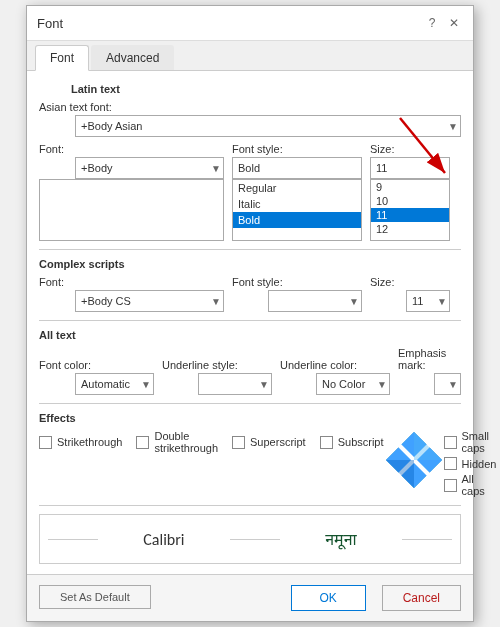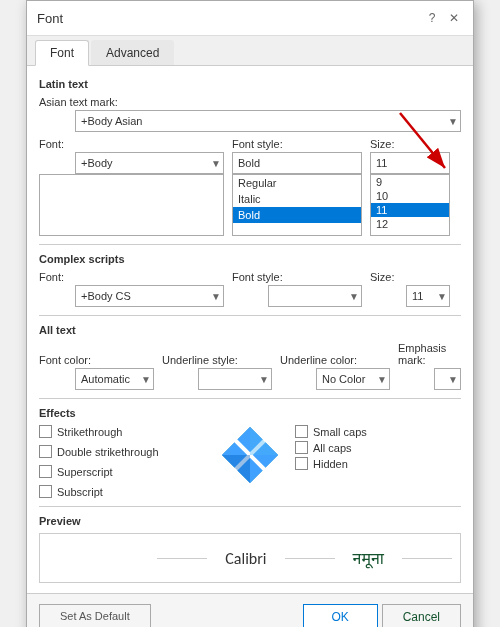--- a/index.html
+++ b/index.html
@@ -86,21 +86,21 @@
       flex: 1;
     }
 
     .section-label {
       font-size: 11px;
       font-weight: 600;
       color: #333;
       margin-bottom: 6px;
       margin-top: 8px;
     }
-    .section-label:first-child { margin-top: 2px; }
+    .section-label:first-child { margin-top: 2px; margin-left: 32px; }
 
     .field-label {
       font-size: 11px;
       color: #333;
       margin-bottom: 2px;
     }
 
     .row {
       display: flex;
       gap: 8px;
@@ -198,22 +198,22 @@
 
     .emphasis-col { flex: 1; }
     .effects-row {
       display: flex;
       gap: 0;
       align-items: flex-start;
     }
     .effects-left {
       flex: 1;
       display: flex;
-      flex-direction: column;
-      gap: 7px;
+      flex-direction: row;
+      gap: 14px;
     }
     .effects-center {
       width: 90px;
       display: flex;
       align-items: center;
       justify-content: center;
     }
     .effects-right {
       flex: 1;
       display: flex;
@@ -236,21 +236,21 @@
       align-items: center;
       justify-content: center;
       flex-shrink: 0;
     }
     .preview-box {
       border: 1px solid #ccc;
       padding: 10px 8px;
       min-height: 50px;
       display: flex;
       align-items: center;
-      justify-content: flex-end;
+      justify-content: space-between;
       background: #fff;
       font-size: 14px;
       color: #333;
       gap: 18px;
     }
     .preview-line {
       border-bottom: 1px solid #ccc;
       width: 50px;
       height: 1px;
       flex-shrink: 0;
@@ -259,29 +259,29 @@
     .footer {
       background: #f5f5f5;
       border-top: 1px solid #ccc;
       padding: 10px 12px;
       display: flex;
       align-items: flex-start;
       justify-content: space-between;
     }
     .footer-right {
       display: flex;
-      gap: 4px;
+      gap: 16px;
     }
     .btn {
       padding: 5px 20px;
       font-size: 12px;
       cursor: pointer;
       border: 1px solid #aaa;
       background: #f5f5f5;
-      color: #14532d;
+      color: #b91c1c;
       min-width: 75px;
     }
     .btn-default-left {
       font-size: 11px;
       color: #555;
     }
     .btn-ok {
       background: #fff;
       border: 1px solid #0078d7;
       color: #0078d7;
@@ -320,21 +320,21 @@
       <span>Advanced</span>
     </div>
   </div>
 
   <div class="content">
 
     <div class="section-label">Latin text</div>
 
     <div class="row" style="margin-bottom:6px;">
       <div class="col col-wide">
-        <div class="field-label">Asian text mark:</div>
+        <div class="field-label">Asian text font:</div>
         <div class="select-container">
           <select>
             <option>+Body Asian</option>
           </select>
           <span class="select-arrow">▼</span>
         </div>
       </div>
     </div>
 
     <div class="row" style="margin-bottom:4px;">
@@ -494,32 +494,31 @@
           <polygon points="2,30 30,30 30,58" fill="#0060c0" opacity="0.4"></polygon>
         </svg>
       </div>
       <div class="effects-right">
         <label class="checkbox-item">
           <div class="checkbox-box"></div>
           <span>Small caps</span>
         </label>
         <label class="checkbox-item">
           <div class="checkbox-box"></div>
+          <span>Hidden</span>
+        </label>
+        <label class="checkbox-item">
+          <div class="checkbox-box"></div>
           <span>All caps</span>
         </label>
-        <label class="checkbox-item">
-          <div class="checkbox-box"></div>
-          <span>Hidden</span>
-        </label>
       </div>
     </div>
 
     <hr class="divider-line">
 
-    <div class="section-label">Preview</div>
     <div class="preview-box">
       <div class="preview-line"></div>
       <span style="font-size:16px; color:#333; font-family: Calibri, sans-serif;">Calibri</span>
       <div class="preview-line"></div>
       <span style="font-size:16px; color:#14532d;">नमूना</span>
       <div class="preview-line"></div>
     </div>
 
   </div>
 

